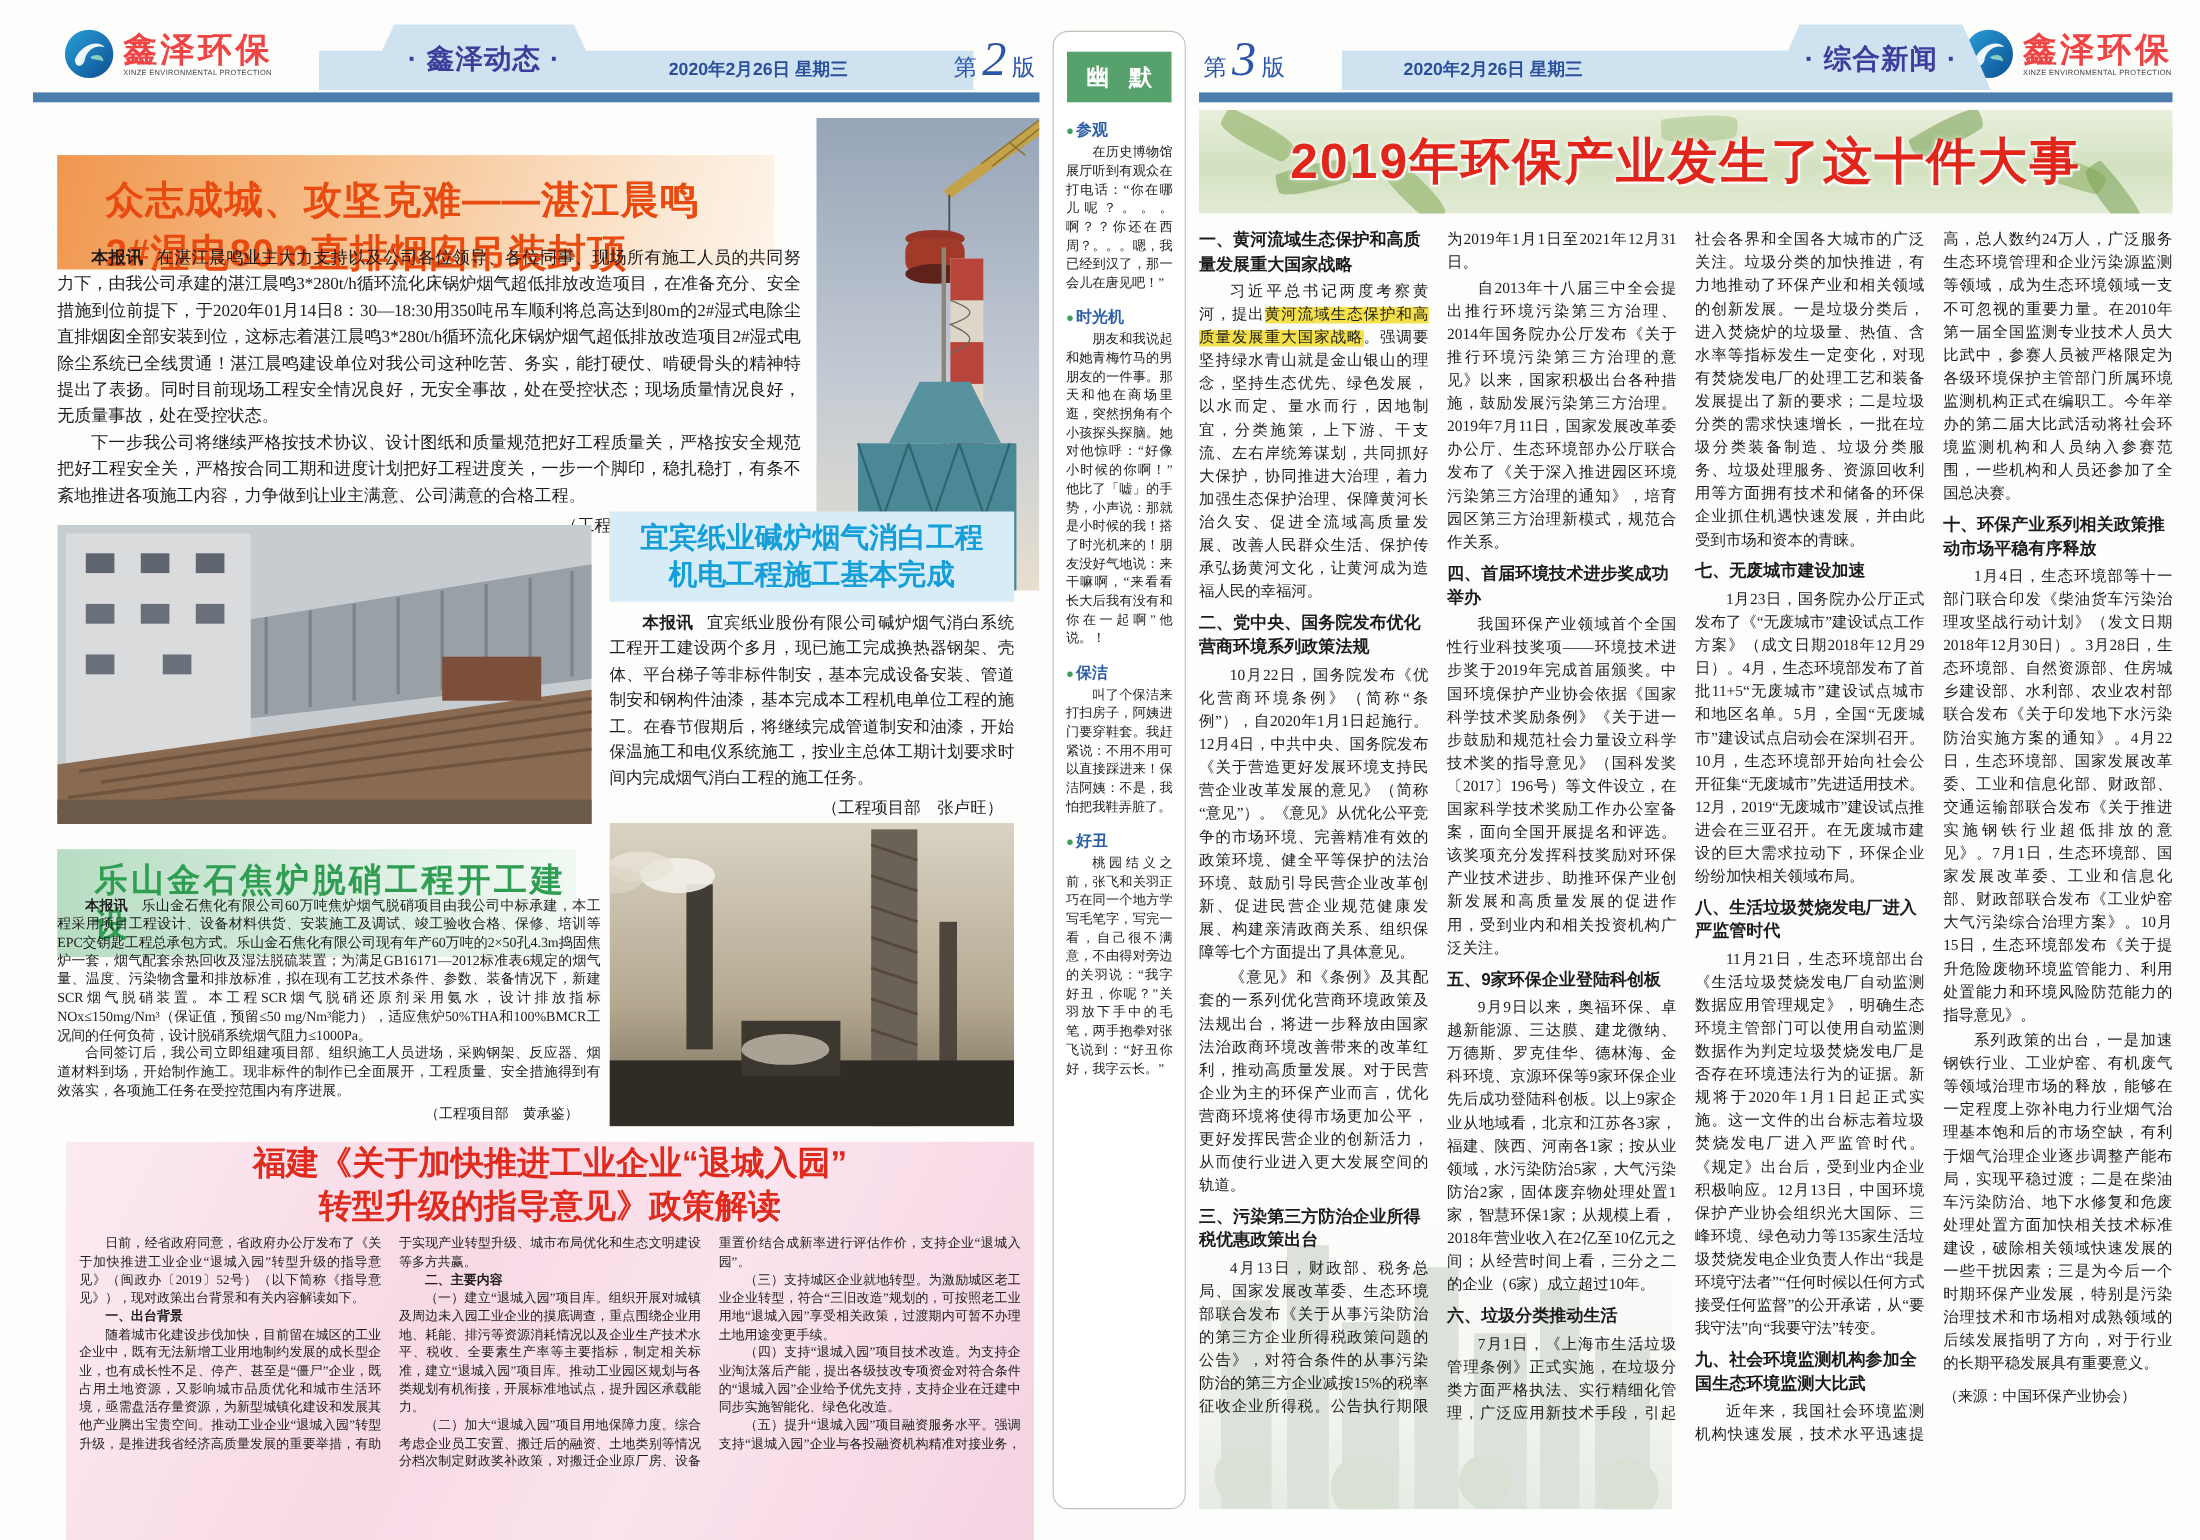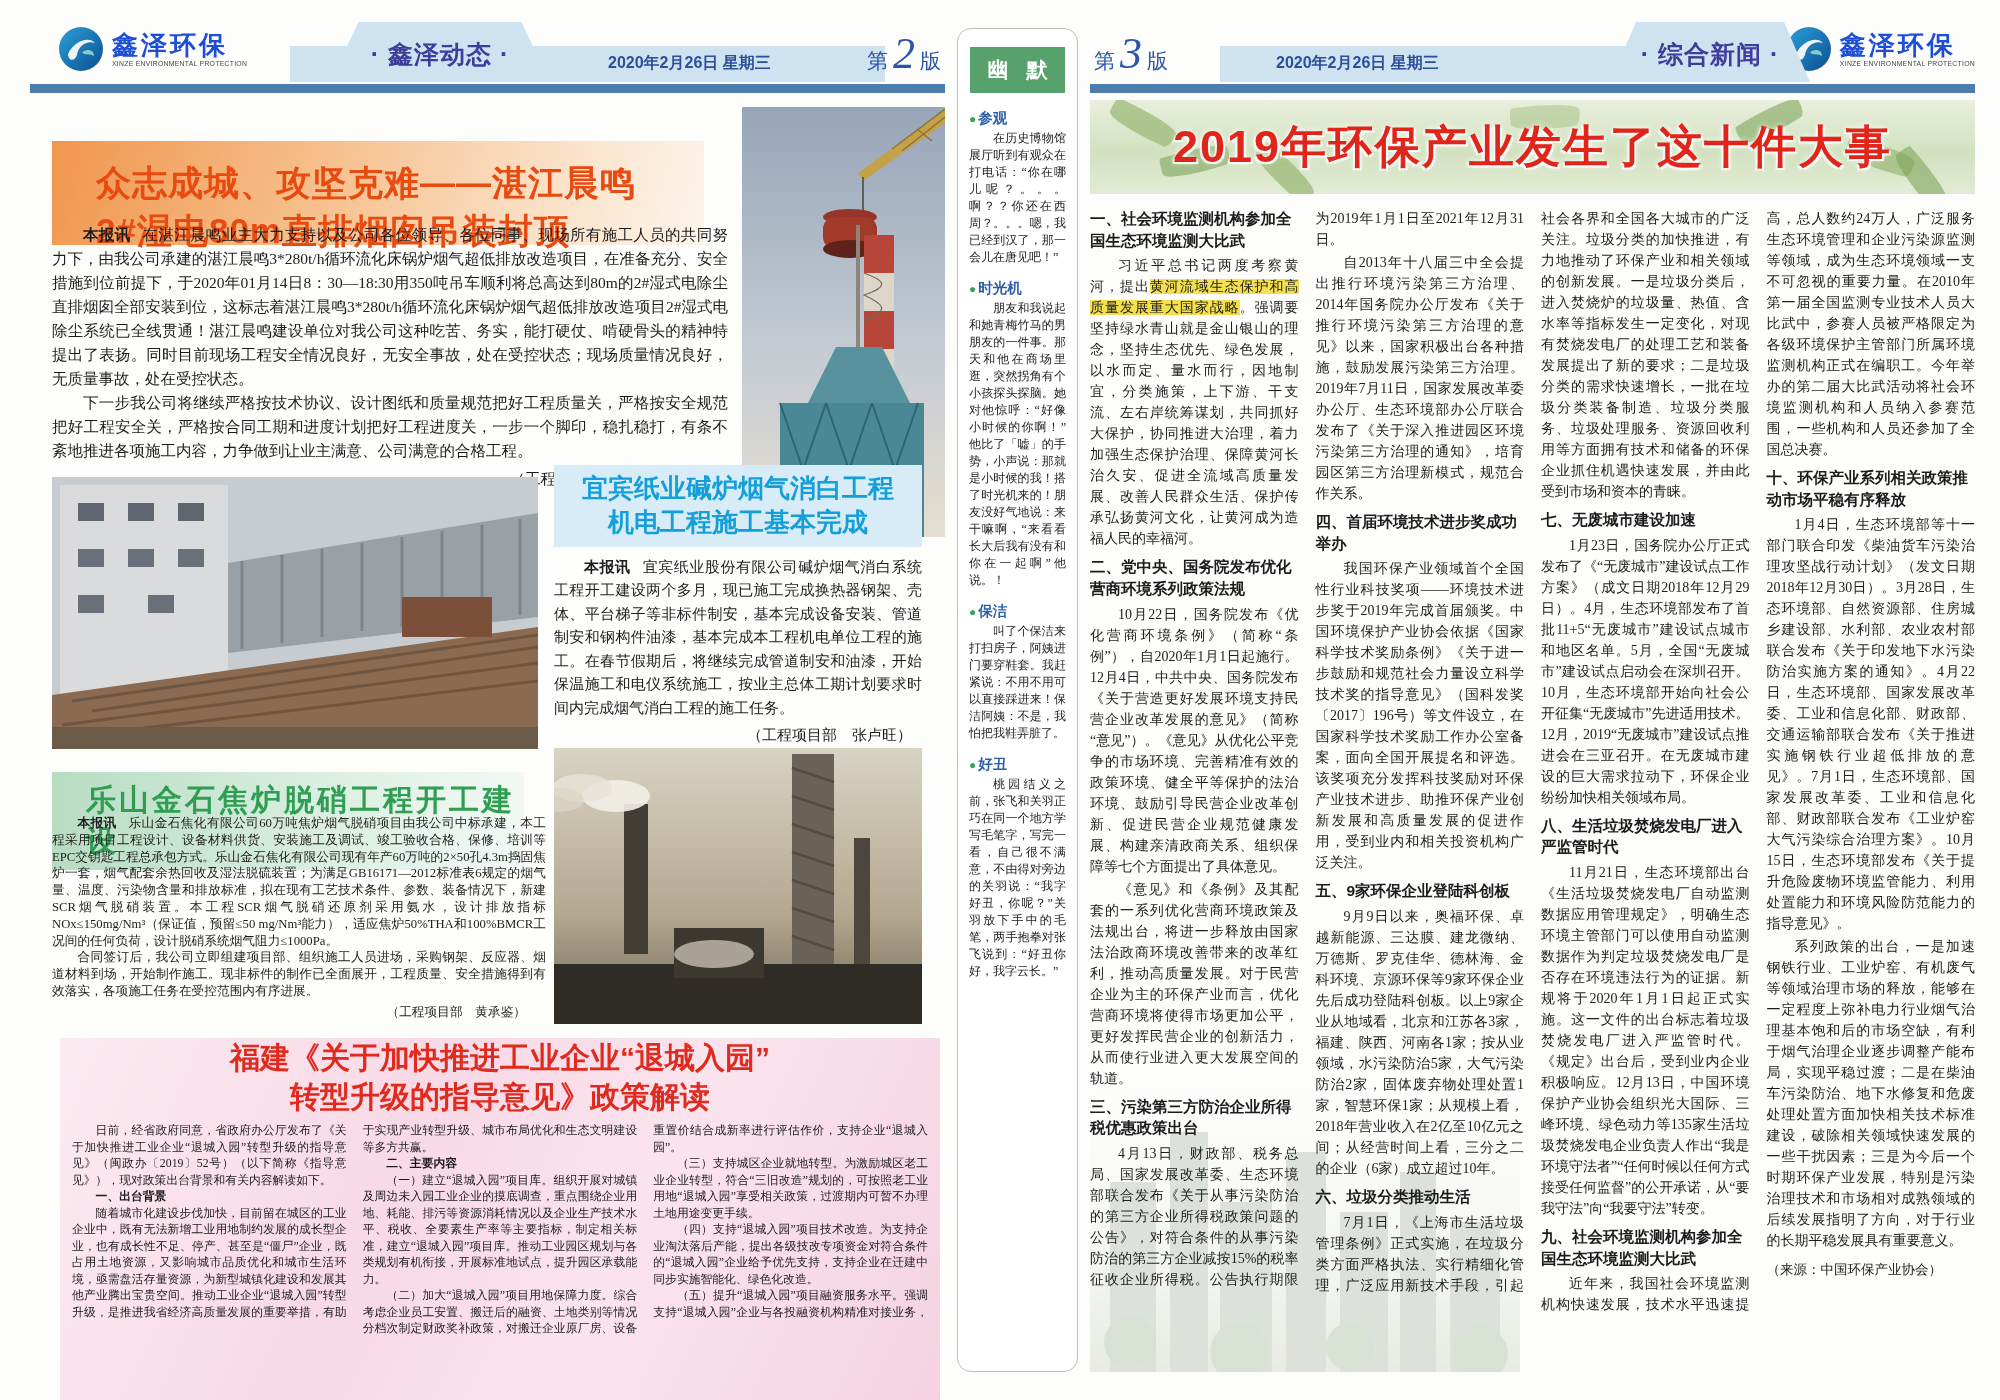--- a/index.html
+++ b/index.html
@@ -17,21 +17,21 @@
          clip-path:polygon(13% 0,87% 0,100% 100%,0 100%);
          text-align:center; line-height:64px; font-family:"Liberation Sans",sans-serif;
          font-weight:900; color:#3d3d9b; font-size:25px; letter-spacing:1px; z-index:2; }
   .date { position:absolute; top:33px; font-family:Liberation Sans, sans-serif;
           font-weight:700; color:#2a4f9b; font-size:16px; z-index:3; }
   .pnum { position:absolute; top:8px; color:#2b55a8; z-index:3; white-space:nowrap; }
   .pnum .sm { font-size:21px; } .pnum .bg { font-size:44px; font-style:italic; margin:0 5px; }
   .rule { position:absolute; left:0; right:0; top:64px; height:9px; background:#4c7dad; }
   .logo { position:absolute; display:flex; gap:8px; align-items:center; top:6px; }
   .logo .txt { display:flex; flex-direction:column; }
-  .logo .cn { font-family:"Liberation Sans",sans-serif; font-weight:900; font-size:26px; letter-spacing:3px; color:#1d4ed8; line-height:1.1; }
+  .logo .cn { font-family:"Liberation Sans",sans-serif; font-weight:900; font-size:31px; letter-spacing:3px; color:#ef4444; line-height:1.1; }
   .logo .en { font-family:"Liberation Sans",sans-serif; font-size:6.8px; color:#444; letter-spacing:.3px; }
 
   
   .a1t { position:absolute; left:22px; top:87px; width:652px; height:104px;
          background:linear-gradient(105deg,#f0964e 0%,#f6bd88 38%,#fbe7d2 82%,#fdf4ea 100%);
          font-family:"Liberation Sans",sans-serif; font-weight:900; color:#e84a0f;
          font-size:35px; line-height:1.38; padding:18px 0 0 44px; letter-spacing:1px;margin-top:34px; }
   .body-p { text-indent:2em; text-align:justify; }
   .lead { font-family:"Liberation Sans",sans-serif; font-weight:700; margin-right:12px; }
   .a1b { position:absolute; left:22px; top:203px; width:676px; font-size:15.5px; line-height:24px; }
@@ -328,21 +328,21 @@
     <g fill="#7e9a74">
         <circle cx="40" cy="300" r="26"></circle>
         <circle cx="150" cy="310" r="30"></circle>
         <circle cx="260" cy="305" r="24"></circle>
         <circle cx="390" cy="312" r="28"></circle>
       </g>
   </svg>
 
   <div class="cols4">
     <section class="sec">
-      <h4 class="sh">一、社会环境监测机构参加全国生态环境监测大比武</h4>
+      <h4 class="sh">一、黄河流域生态保护和高质量发展重大国家战略</h4>
       <p><span>习近平总书记两度考察黄河，提出</span><span class="hl">黄河流域生态保护和高质量发展重大国家战略</span><span>。强调要坚持绿水青山就是金山银山的理念，坚持生态优先、绿色发展，以水而定、量水而行，因地制宜，分类施策，上下游、干支流、左右岸统筹谋划，共同抓好大保护，协同推进大治理，着力加强生态保护治理、保障黄河长治久安、促进全流域高质量发展、改善人民群众生活、保护传承弘扬黄河文化，让黄河成为造福人民的幸福河。</span></p>
     </section>
     <section class="sec">
       <h4 class="sh">二、党中央、国务院发布优化营商环境系列政策法规</h4>
       <p>10月22日，国务院发布《优化营商环境条例》（简称“条例”），自2020年1月1日起施行。12月4日，中共中央、国务院发布《关于营造更好发展环境支持民营企业改革发展的意见》（简称“意见”）。《意见》从优化公平竞争的市场环境、完善精准有效的政策环境、健全平等保护的法治环境、鼓励引导民营企业改革创新、促进民营企业规范健康发展、构建亲清政商关系、组织保障等七个方面提出了具体意见。</p>
       <p>《意见》和《条例》及其配套的一系列优化营商环境政策及法规出台，将进一步释放由国家法治政商环境改善带来的改革红利，推动高质量发展。对于民营企业为主的环保产业而言，优化营商环境将使得市场更加公平，更好发挥民营企业的创新活力，从而使行业进入更大发展空间的轨道。</p>
     </section>
     <section class="sec">
       <h4 class="sh">三、污染第三方防治企业所得税优惠政策出台</h4>
       <p>4月13日，财政部、税务总局、国家发展改革委、生态环境部联合发布《关于从事污染防治的第三方企业所得税政策问题的公告》，对符合条件的从事污染防治的第三方企业减按15%的税率征收企业所得税。公告执行期限为2019年1月1日至2021年12月31日。</p>

